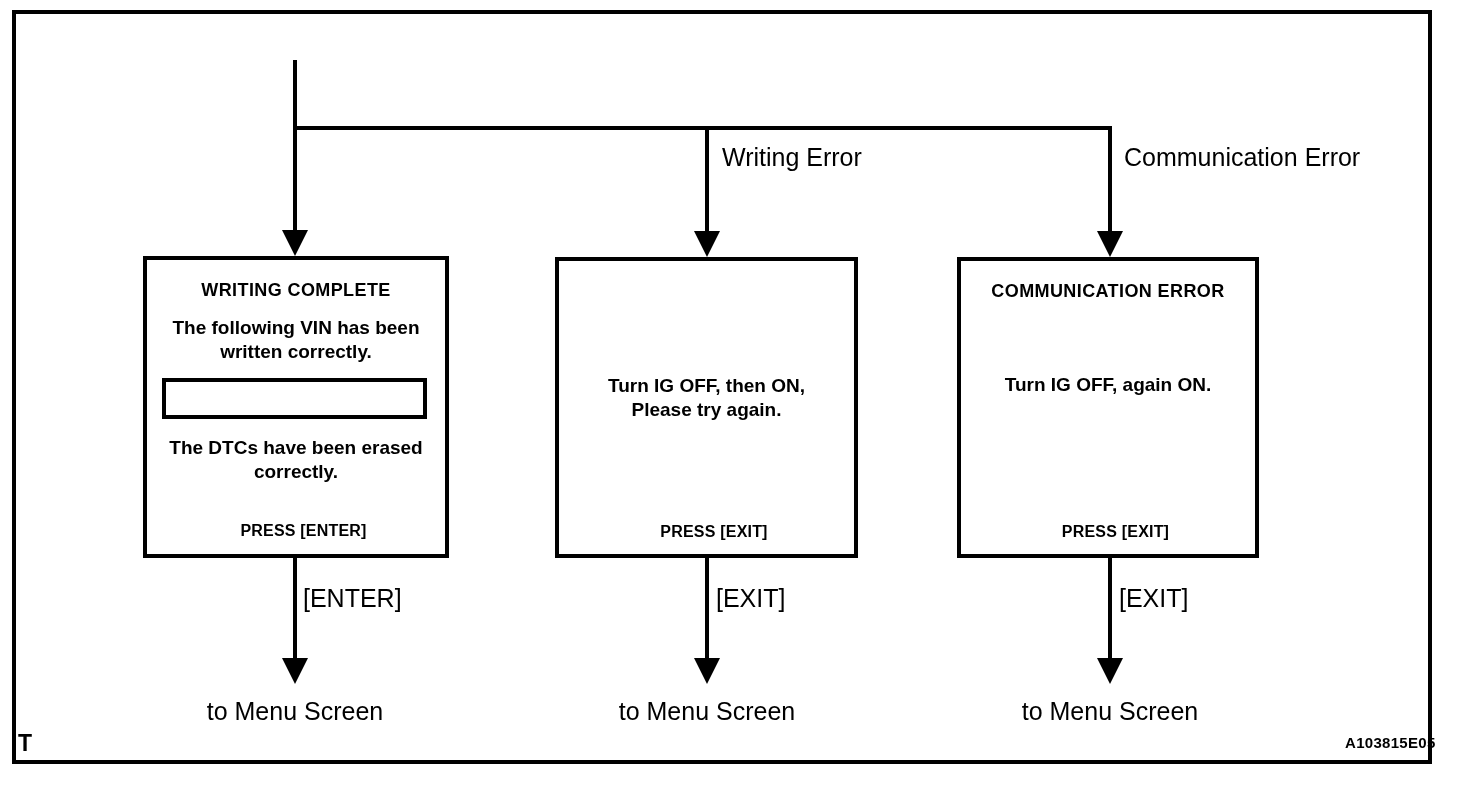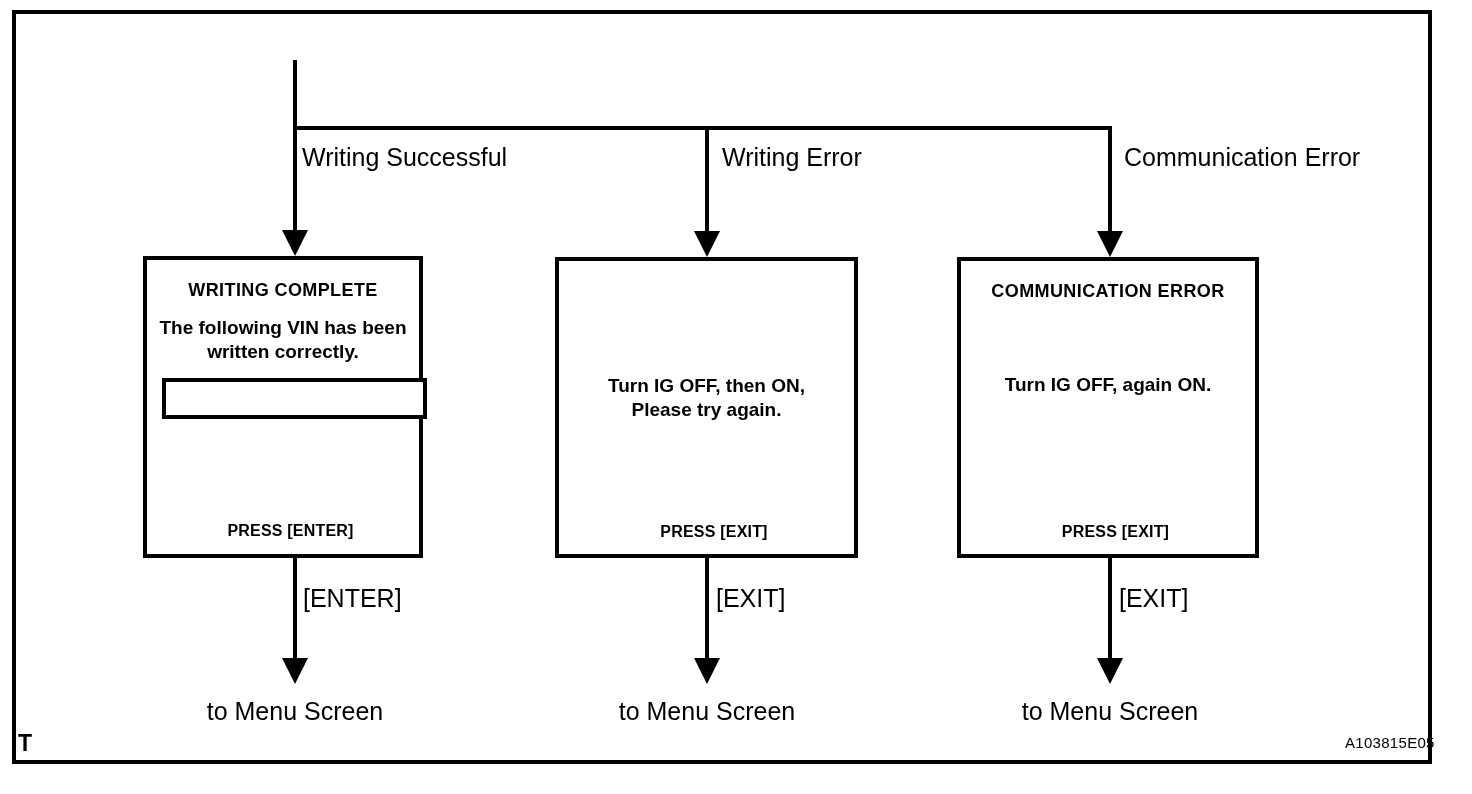--- a/index.html
+++ b/index.html
@@ -134,21 +134,21 @@
     position: absolute;
     font-family: "Liberation Sans", sans-serif;
     font-size: 23px;
     font-weight: bold;
     line-height: 1;
   }
   .ref-code {
     position: absolute;
     font-family: "Liberation Sans", sans-serif;
     font-size: 15px;
-    font-weight: normal;
+    font-weight: bold;
     letter-spacing: 0.3px;
     line-height: 1;
   }
 </style>
 </head>
 <body>
 
 <div id="page">
 
   <div class="frame"></div>
@@ -157,30 +157,31 @@
   <div class="hline" style="left:293px; top:126px; width:819px;"></div>
 
   <div class="vline" style="left:293px; top:126px; height:106px;"></div>
   <div class="vline" style="left:705px; top:126px; height:106px;"></div>
   <div class="vline" style="left:1108px; top:126px; height:106px;"></div>
 
   <div class="arrowhead" style="left:282px; top:230px;"></div>
   <div class="arrowhead" style="left:694px; top:231px;"></div>
   <div class="arrowhead" style="left:1097px; top:231px;"></div>
 
-  <div class="branch-label" style="left:302px; top:145px;">Writing Successful</div>
   <div class="branch-label" style="left:722px; top:145px;">Writing Error</div>
   <div class="branch-label" style="left:1124px; top:145px;">Communication Error</div>
 
-  <div class="screen-box" style="left:143px; top:256px; width:280px; height:302px;">
+  <div class="screen-box" style="left:143px; top:256px; width:306px; height:302px;">
     <div class="screen-inner">
       <div class="scr-title" style="top:20px;">WRITING COMPLETE</div>
       <div class="scr-body" style="top:56px;">The following VIN has been
 written correctly.</div>
       <div class="vin-field" style="left:15px; top:118px; width:265px; height:41px;"></div>
+      <div class="scr-body" style="top:176px;">The DTCs have been erased
+correctly.</div>
       <div class="scr-press" style="top:262px;">PRESS [ENTER]</div>
     </div>
   </div>
 
   <div class="screen-box" style="left:555px; top:257px; width:303px; height:301px;">
     <div class="screen-inner">
       <div class="scr-body" style="top:113px;">Turn IG OFF, then ON,
 Please try again.</div>
       <div class="scr-press" style="top:262px;">PRESS [EXIT]</div>
     </div>

